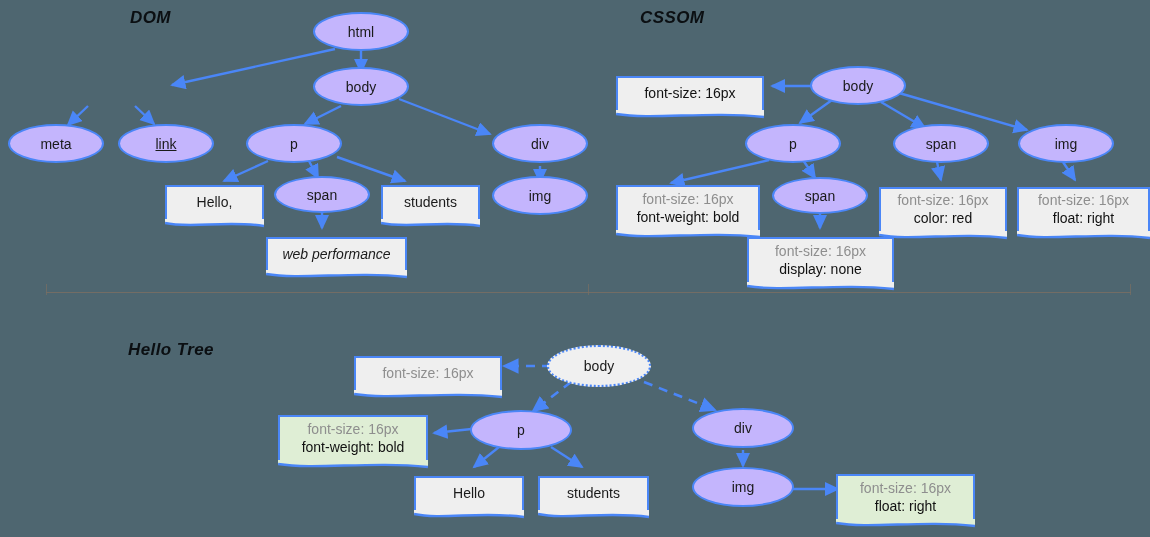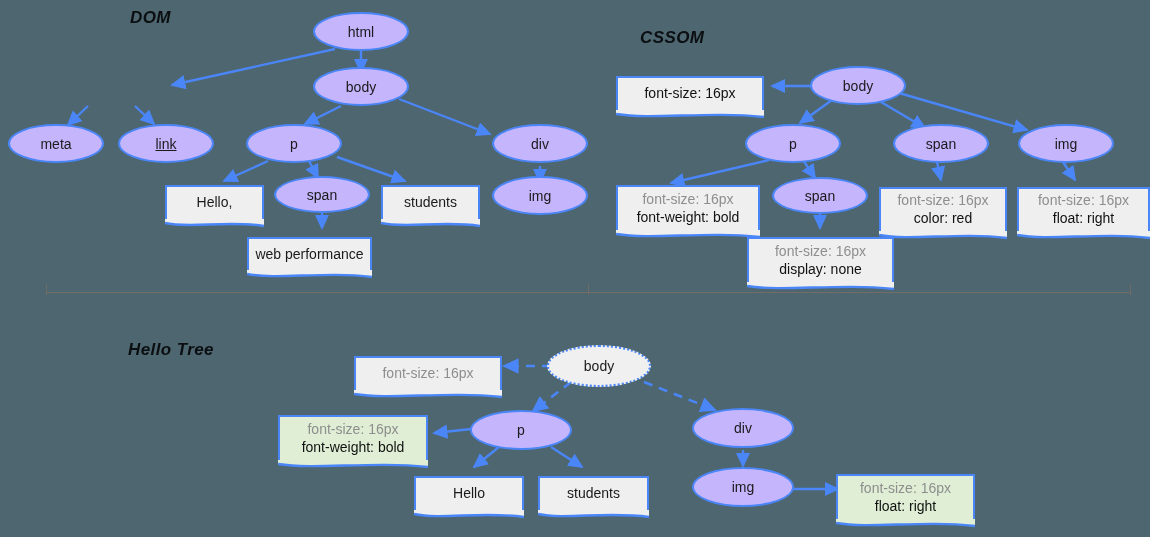--- a/index.html
+++ b/index.html
@@ -116,21 +116,21 @@
     <g stroke="#4a86f7" stroke-width="2.4" fill="none" marker-end="url(#ah)">
       <path d="M481,428 L434,433"></path>
       <path d="M499,447 L474,467"></path>
       <path d="M551,447 L582,467"></path>
       <path d="M743,450 L743,466"></path>
       <path d="M790,489 L838,489"></path>
     </g>
   </svg>
 
   <div class="section-title" style="left:130px;top:8px;">DOM</div>
-  <div class="section-title" style="left:640px;top:8px;margin-top:20px;">CSSOM</div>
+  <div class="section-title" style="left:640px;top:8px;">CSSOM</div>
   <div class="section-title" style="left:128px;top:340px;">Hello Tree</div>
 
   <div class="divider" style="left:46px;top:292px;width:1085px;"></div>
   <div class="divider-tick" style="left:46px;top:284px;"></div>
   <div class="divider-tick" style="left:588px;top:284px;"></div>
   <div class="divider-tick" style="left:1130px;top:284px;"></div>
 
   <div class="node" style="left:313px;top:12px;width:96px;height:39px;">
     <span>html</span>
   </div>
@@ -167,21 +167,21 @@
   </div>
   <div class="box" style="left:381px;top:177px;width:99px;height:36px;">
     <span>students</span>
     <span class="tear">
         <svg viewBox="0 0 100 11" preserveAspectRatio="none">
           <path d="M0,0 L0,4 C25,10 62,1 100,7 L100,0 z" fill="#efefef" stroke="none"></path>
           <path d="M0,4 C25,10 62,1 100,7" fill="none" stroke="#4a86f7" stroke-width="2.4"></path>
         </svg>
       </span>
   </div>
-  <div class="box" style="left:247px;top:229px;width:125px;height:35px;">
+  <div class="box" style="left:266px;top:229px;width:141px;height:35px;font-style:italic;">
     <span>web performance</span>
     <span class="tear">
         <svg viewBox="0 0 100 11" preserveAspectRatio="none">
           <path d="M0,0 L0,4 C25,10 62,1 100,7 L100,0 z" fill="#efefef" stroke="none"></path>
           <path d="M0,4 C25,10 62,1 100,7" fill="none" stroke="#4a86f7" stroke-width="2.4"></path>
         </svg>
       </span>
   </div>
 
   <div class="node" style="left:810px;top:66px;width:96px;height:39px;">

